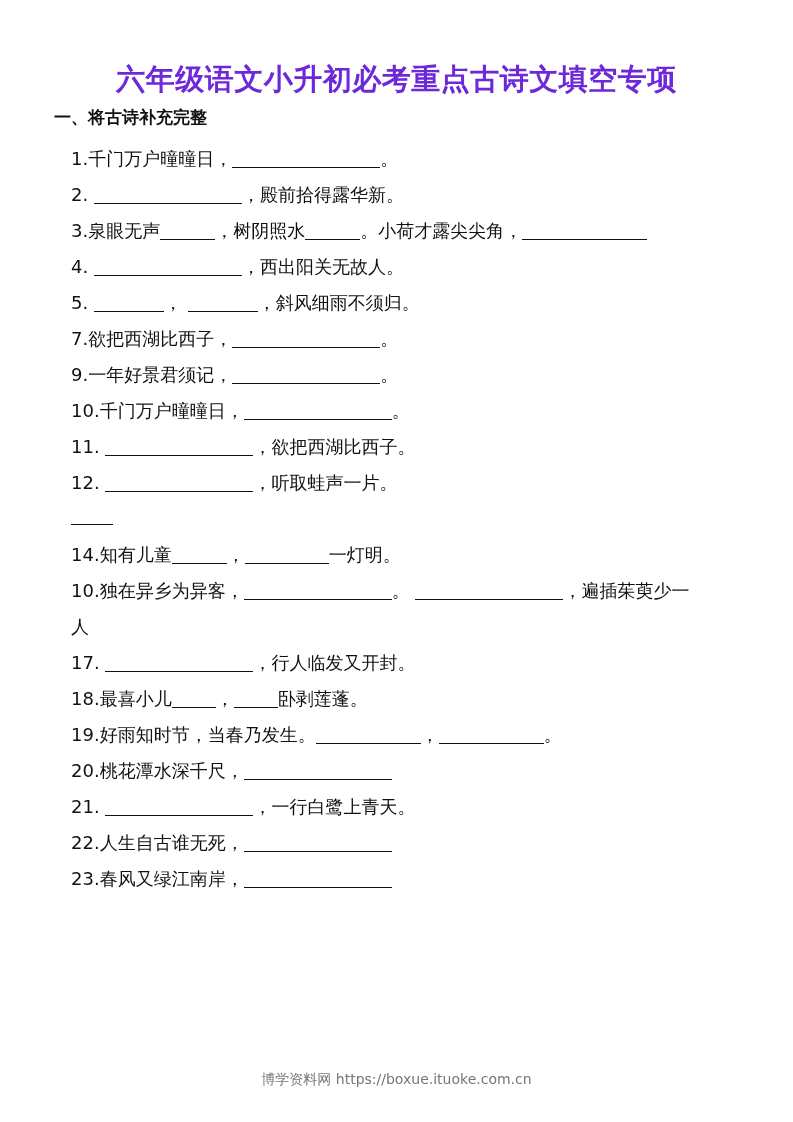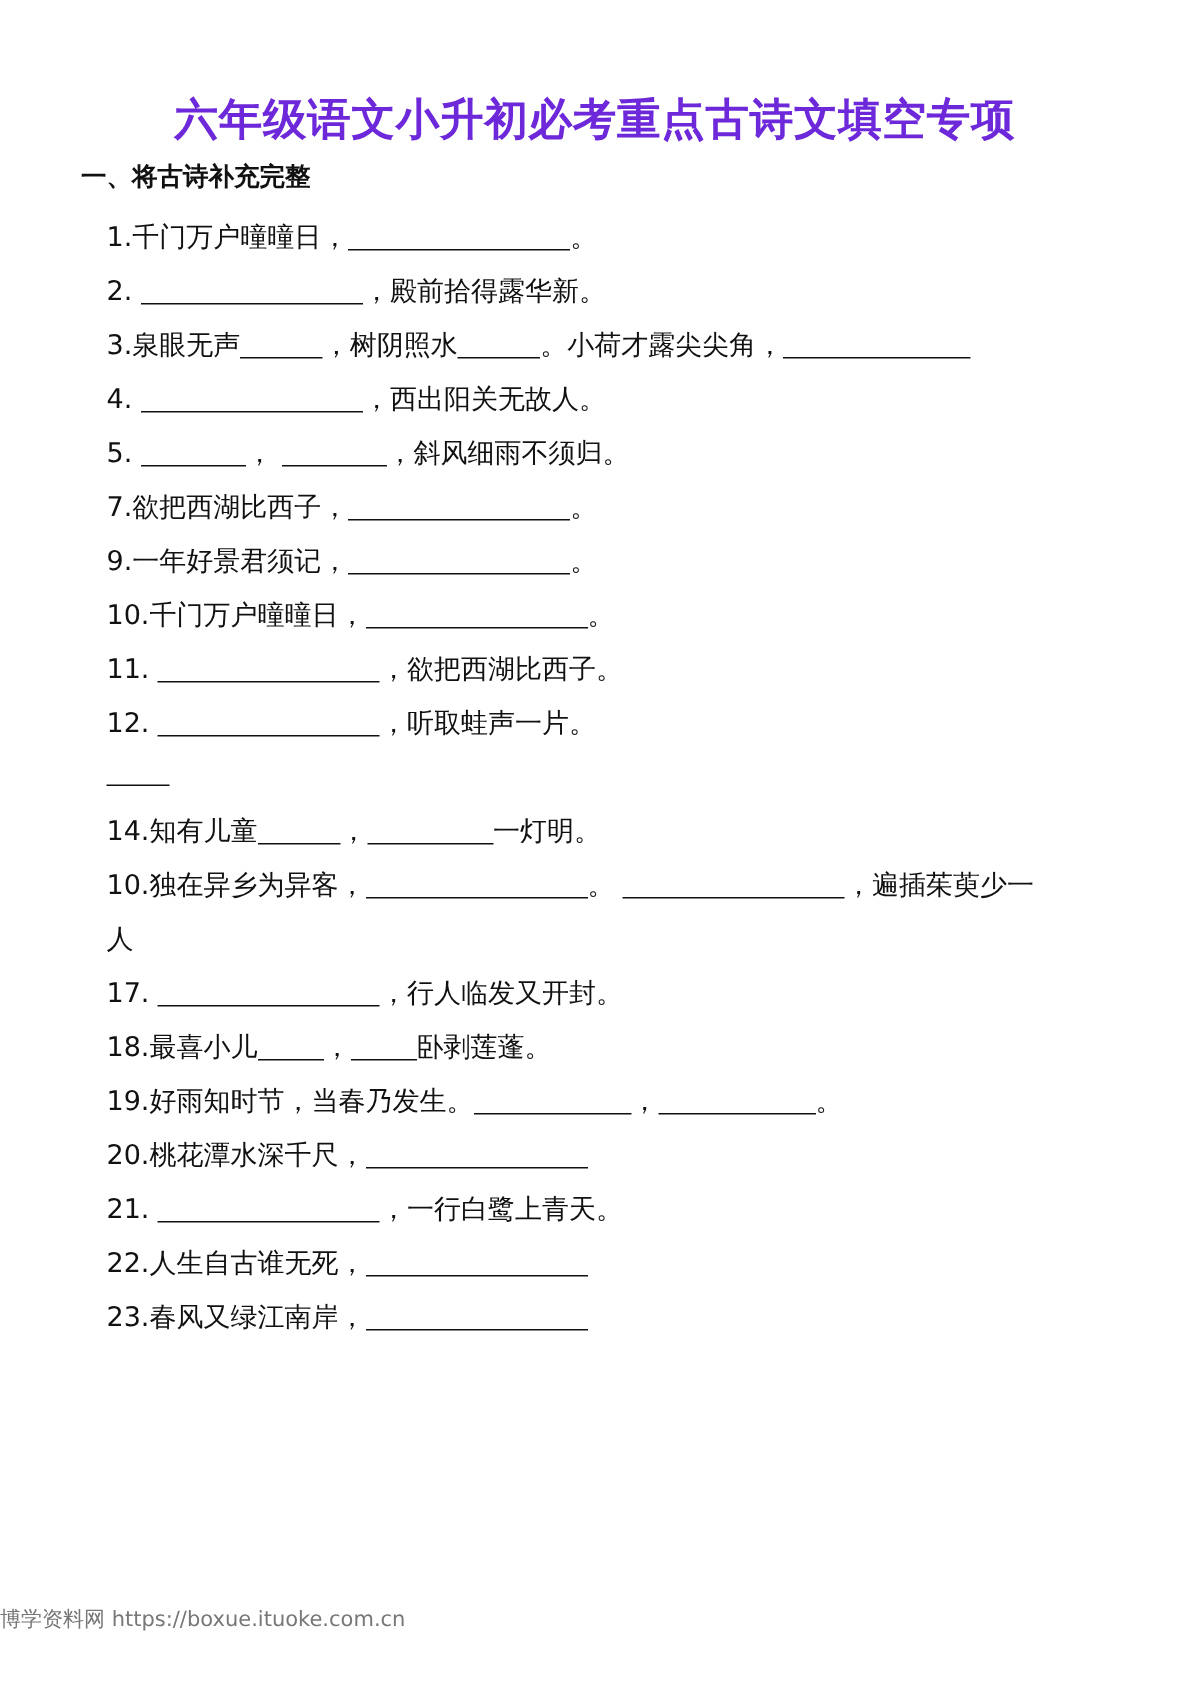--- a/index.html
+++ b/index.html
@@ -11,21 +11,21 @@
   .items { position: absolute; top: 141px; left: 55px; width: 690px; margin-left: 16px; }
   .item { font-size: 18px; line-height: 36px; height: 36px; white-space: nowrap; }
   .blank { display: inline-block; border-bottom: 1.3px solid #111; height: 20px; vertical-align: -3px; }
   .b-xl { width: 148px; }
   .b-l { width: 125px; }
   .b-m { width: 105px; }
   .b-s { width: 70px; }
   .b-xs { width: 55px; }
   .b-xxs { width: 44px; }
   .tail { display: inline-block; border-bottom: 1.3px solid #111; width: 42px; height: 18px; }
-  .footer { position: absolute; top: 1071px; left: 0; width: 793px; 
+  .footer { position: absolute; top: 1071px; left: 0; width: 793px; text-align: center;
             font-size: 14px; color: #777; }
 </style>
 </head>
 <body>
 
 <div class="title">六年级语文小升初必考重点古诗文填空专项</div>
 <div class="section">一、将古诗补充完整</div>
 
 <div class="items">
   <div class="item"><span>1.</span><span>千门万户曈曈日，</span><span class="blank b-xl"></span><span>。</span></div>

